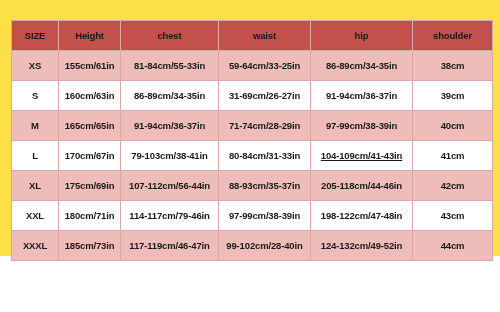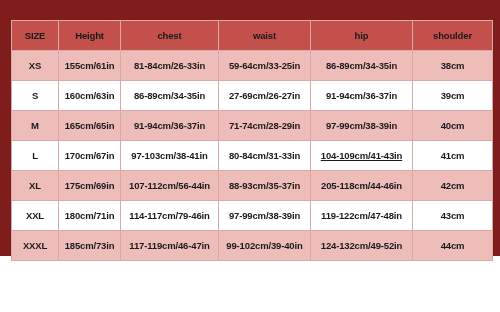--- a/index.html
+++ b/index.html
@@ -10,21 +10,21 @@
   body {
     width: 500px;
     height: 312px;
     overflow: hidden;
     font-family: "Liberation Sans", sans-serif;
   }
   #canvas {
     position: relative;
     width: 500px;
     height: 256px;
-    background: #7f1d1d;
+    background: #fde047;
   }
   #size-chart-table {
     position: absolute;
     left: 11px;
     top: 20px;
     width: 481px;
     border-collapse: collapse;
     table-layout: fixed;
     background: #ffffff;
   }
@@ -94,68 +94,68 @@
         <th>chest</th>
         <th>waist</th>
         <th>hip</th>
         <th>shoulder</th>
       </tr>
     </thead>
     <tbody id="size-chart-body">
         <tr class="row-shaded">
           <td class="col-size">XS</td>
           <td>155cm/61in</td>
-          <td>81-84cm/26-33in</td>
+          <td>81-84cm/55-33in</td>
           <td>59-64cm/33-25in</td>
           <td>86-89cm/34-35in</td>
           <td>38cm</td>
         </tr>
         <tr class="row-plain">
           <td class="col-size">S</td>
           <td>160cm/63in</td>
           <td>86-89cm/34-35in</td>
-          <td>27-69cm/26-27in</td>
+          <td>31-69cm/26-27in</td>
           <td>91-94cm/36-37in</td>
           <td>39cm</td>
         </tr>
         <tr class="row-shaded">
           <td class="col-size">M</td>
           <td>165cm/65in</td>
           <td>91-94cm/36-37in</td>
           <td>71-74cm/28-29in</td>
           <td>97-99cm/38-39in</td>
           <td>40cm</td>
         </tr>
         <tr class="row-plain">
           <td class="col-size">L</td>
           <td>170cm/67in</td>
-          <td>97-103cm/38-41in</td>
+          <td>79-103cm/38-41in</td>
           <td>80-84cm/31-33in</td>
           <td class="small-text">104-109cm/41-43in</td>
           <td>41cm</td>
         </tr>
         <tr class="row-shaded">
           <td class="col-size">XL</td>
           <td>175cm/69in</td>
           <td>107-112cm/56-44in</td>
           <td>88-93cm/35-37in</td>
           <td>205-118cm/44-46in</td>
           <td>42cm</td>
         </tr>
         <tr class="row-plain">
           <td class="col-size">XXL</td>
           <td>180cm/71in</td>
           <td>114-117cm/79-46in</td>
           <td>97-99cm/38-39in</td>
-          <td>119-122cm/47-48in</td>
+          <td>198-122cm/47-48in</td>
           <td>43cm</td>
         </tr>
         <tr class="row-shaded">
           <td class="col-size">XXXL</td>
           <td>185cm/73in</td>
           <td>117-119cm/46-47in</td>
-          <td>99-102cm/39-40in</td>
+          <td>99-102cm/28-40in</td>
           <td>124-132cm/49-52in</td>
           <td>44cm</td>
         </tr>
       </tbody>
   </table>
 </div>
 
 </body></html>

